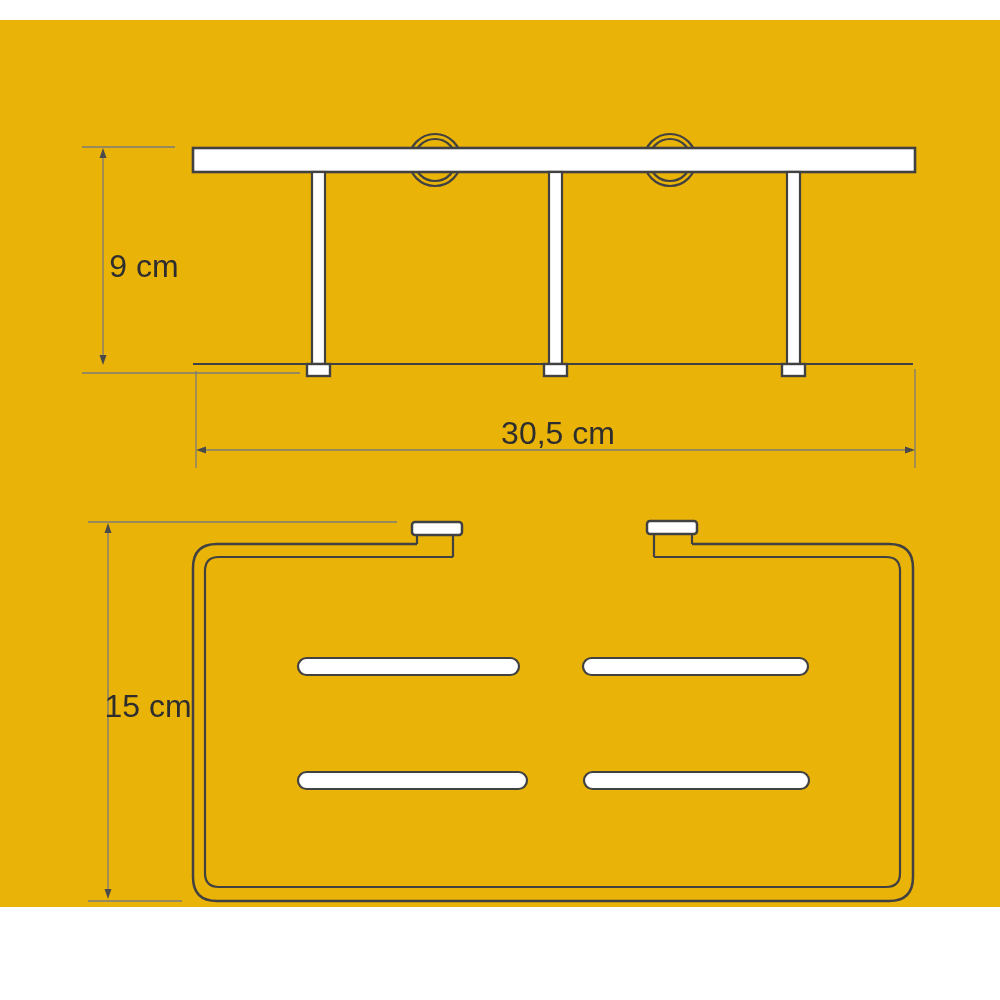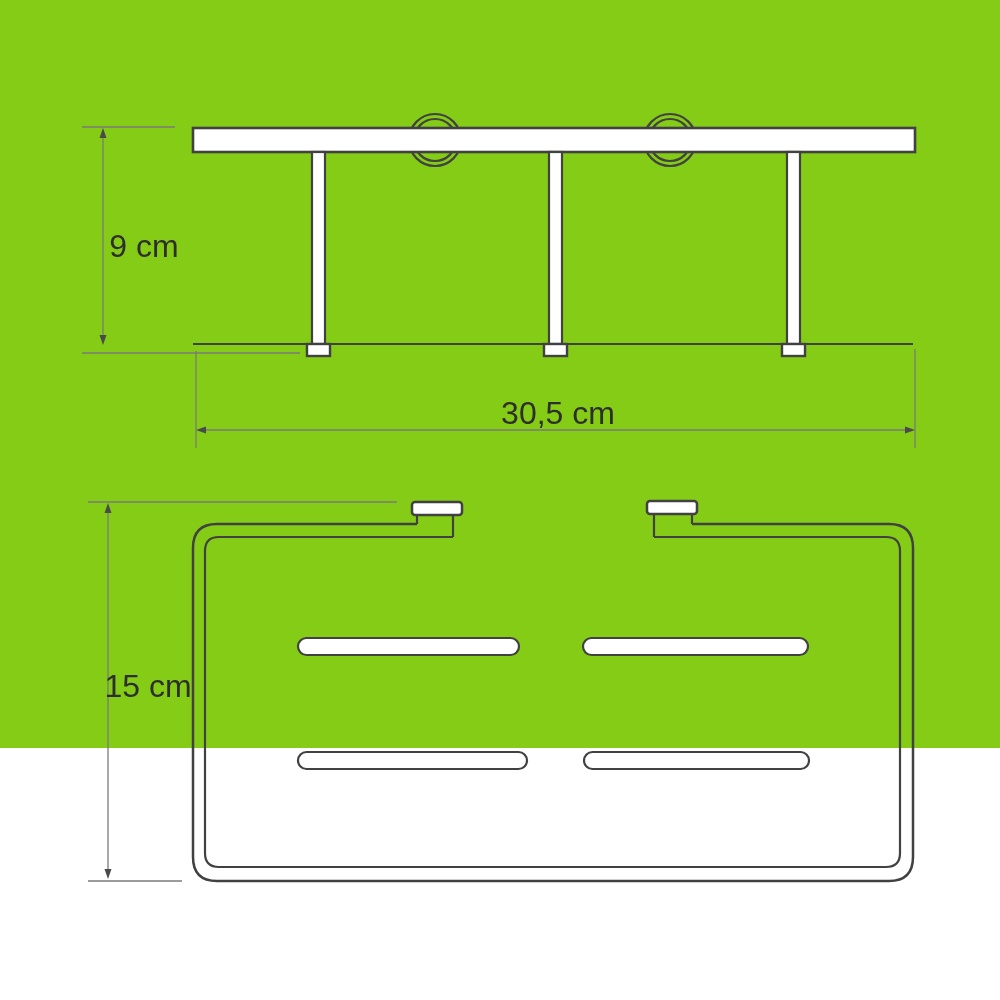--- a/index.html
+++ b/index.html
@@ -5,23 +5,24 @@
   html, body {
     margin: 0;
     padding: 0;
     background: #ffffff;
     width: 1000px;
     height: 1000px;
     font-family: "Liberation Sans", sans-serif;
   }
   #canvas-wrap {
     width: 1000px;
-    height: 748px;
+    height: 887px;
     position: relative;
-    background: #84cc16;
+    background: #eab308;
+    margin-top: 20px;
   }
   svg { display: block; }
   .obj  { stroke: #414141; fill: none; }
   .objf { stroke: #414141; fill: #ffffff; }
   .dim  { stroke: #7b7b7b; stroke-width: 1.3; fill: none; }
   .arrw { fill: #4a4a4a; stroke: none; }
   .dimtext {
     fill: #2e2e2e;
     font-family: "Liberation Sans", sans-serif;
     font-size: 32px;

